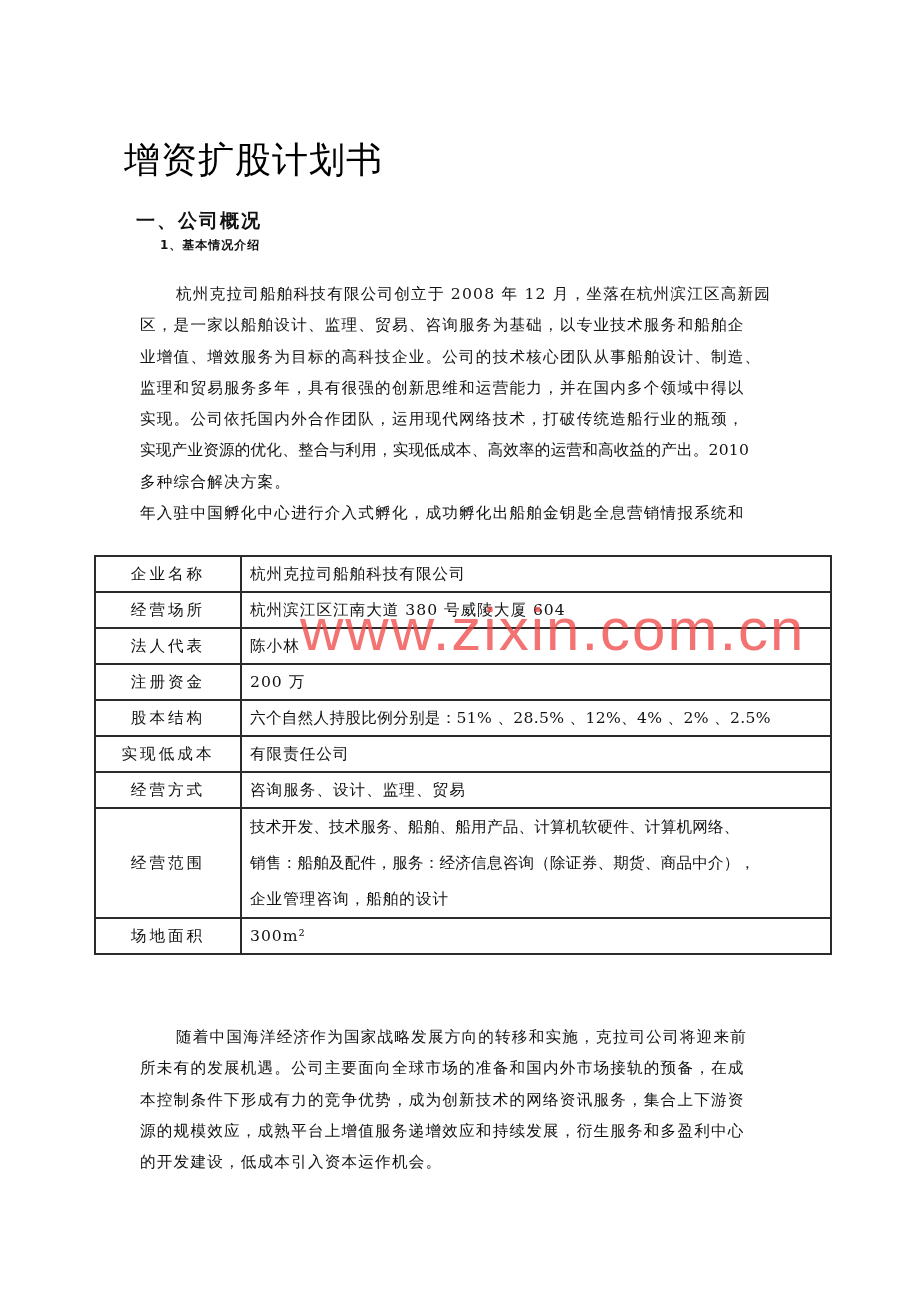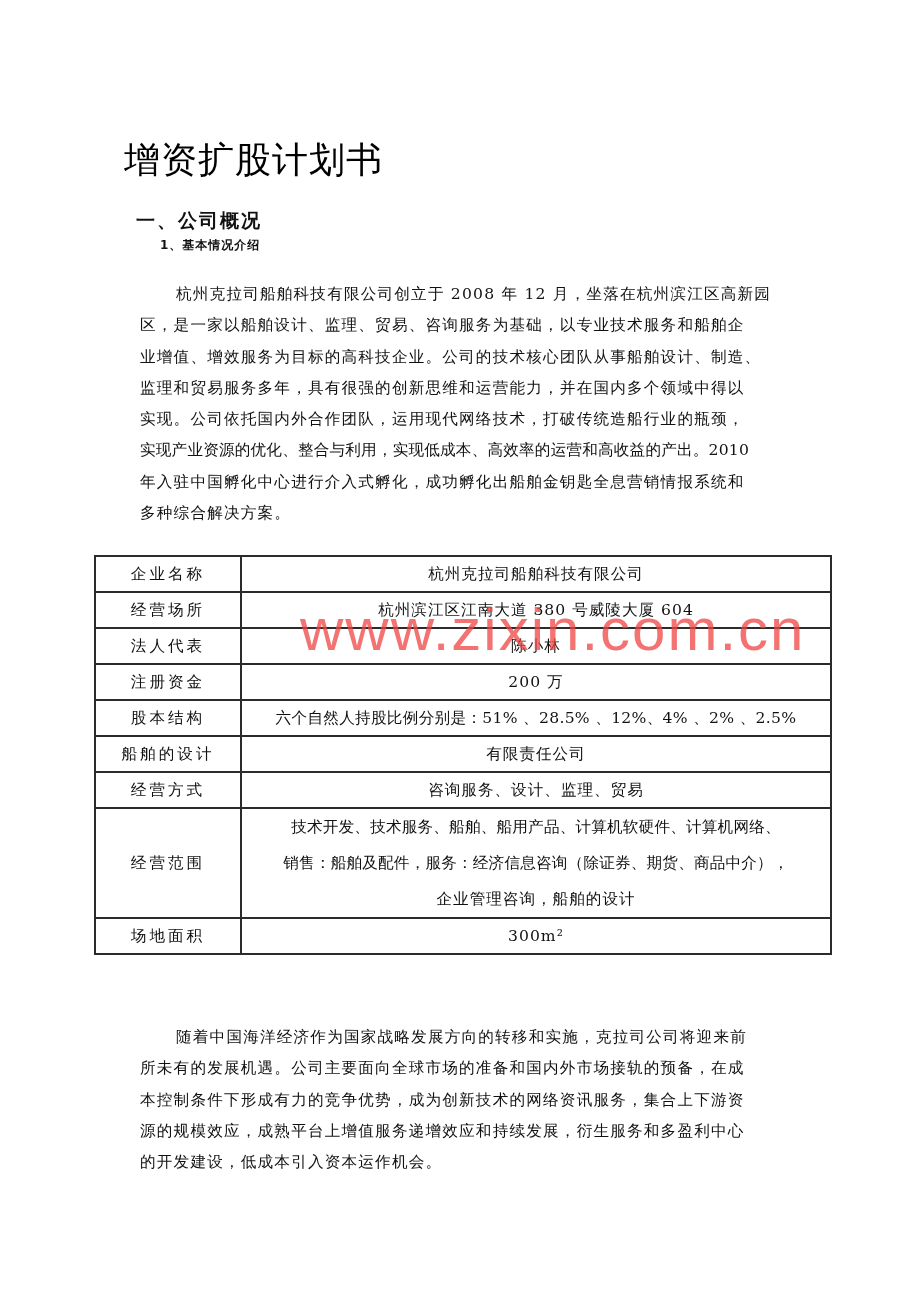--- a/index.html
+++ b/index.html
@@ -43,21 +43,21 @@
     opacity: 0.75; pointer-events: none; z-index: 2; text-align: center;
   }
 
   table.info {
     position: absolute; left: 94px; top: 555px;
     width: 738px; border-collapse: collapse;
     font-family: "DejaVu Serif", serif; font-size: 15.6px;
     z-index: 1;
   }
   table.info td {
-    border: 2px solid #2b2b2b; padding: 0 8px; height: 34px; vertical-align: middle; text-align: center;
+    border: 2px solid #2b2b2b; padding: 0 8px; height: 34px; vertical-align: middle;
   }
   table.info td.label {
     width: 128px; text-align: center; letter-spacing: 3px; margin-left: 32px;
   }
   table.info td.value { letter-spacing: 1px; }
   table.info tr.tall td { height: 108px; }
   table.info td.value .ml { display: block; line-height: 36px; white-space: nowrap; }
 </style>
 </head>
 <body>
@@ -70,22 +70,22 @@
 
   <h3 class="h2">1、基本情况介绍</h3>
 
   <div class="para p1">
     <span class="line indent">杭州克拉司船舶科技有限公司创立于 2008 年 12 月，坐落在杭州滨江区高新园</span>
     <span class="line">区，是一家以船舶设计、监理、贸易、咨询服务为基础，以专业技术服务和船舶企</span>
     <span class="line">业增值、增效服务为目标的高科技企业。公司的技术核心团队从事船舶设计、制造、</span>
     <span class="line">监理和贸易服务多年，具有很强的创新思维和运营能力，并在国内多个领域中得以</span>
     <span class="line">实现。公司依托国内外合作团队，运用现代网络技术，打破传统造船行业的瓶颈，</span>
     <span class="line" style="letter-spacing:0.2px">实现产业资源的优化、整合与利用，实现低成本、高效率的运营和高收益的产出。2010</span>
+    <span class="line">多种综合解决方案。</span>
     <span class="line">年入驻中国孵化中心进行介入式孵化，成功孵化出船舶金钥匙全息营销情报系统和</span>
-    <span class="line">多种综合解决方案。</span>
   </div>
 
   <div class="watermark">www.zixin.com.cn</div>
 
   <table class="info">
     <tbody>
       <tr>
         <td class="label">企业名称</td>
         <td class="value">杭州克拉司船舶科技有限公司</td>
       </tr>
@@ -99,21 +99,21 @@
       </tr>
       <tr>
         <td class="label">注册资金</td>
         <td class="value">200 万</td>
       </tr>
       <tr>
         <td class="label">股本结构</td>
         <td class="value" style="letter-spacing:0.3px">六个自然人持股比例分别是：51% 、28.5% 、12%、4% 、2% 、2.5%</td>
       </tr>
       <tr>
-        <td class="label">船舶的设计</td>
+        <td class="label">实现低成本</td>
         <td class="value">有限责任公司</td>
       </tr>
       <tr>
         <td class="label">经营方式</td>
         <td class="value">咨询服务、设计、监理、贸易</td>
       </tr>
       <tr class="tall">
         <td class="label">经营范围</td>
         <td class="value">
           <span class="ml" style="letter-spacing:0.2px">技术开发、技术服务、船舶、船用产品、计算机软硬件、计算机网络、</span>

